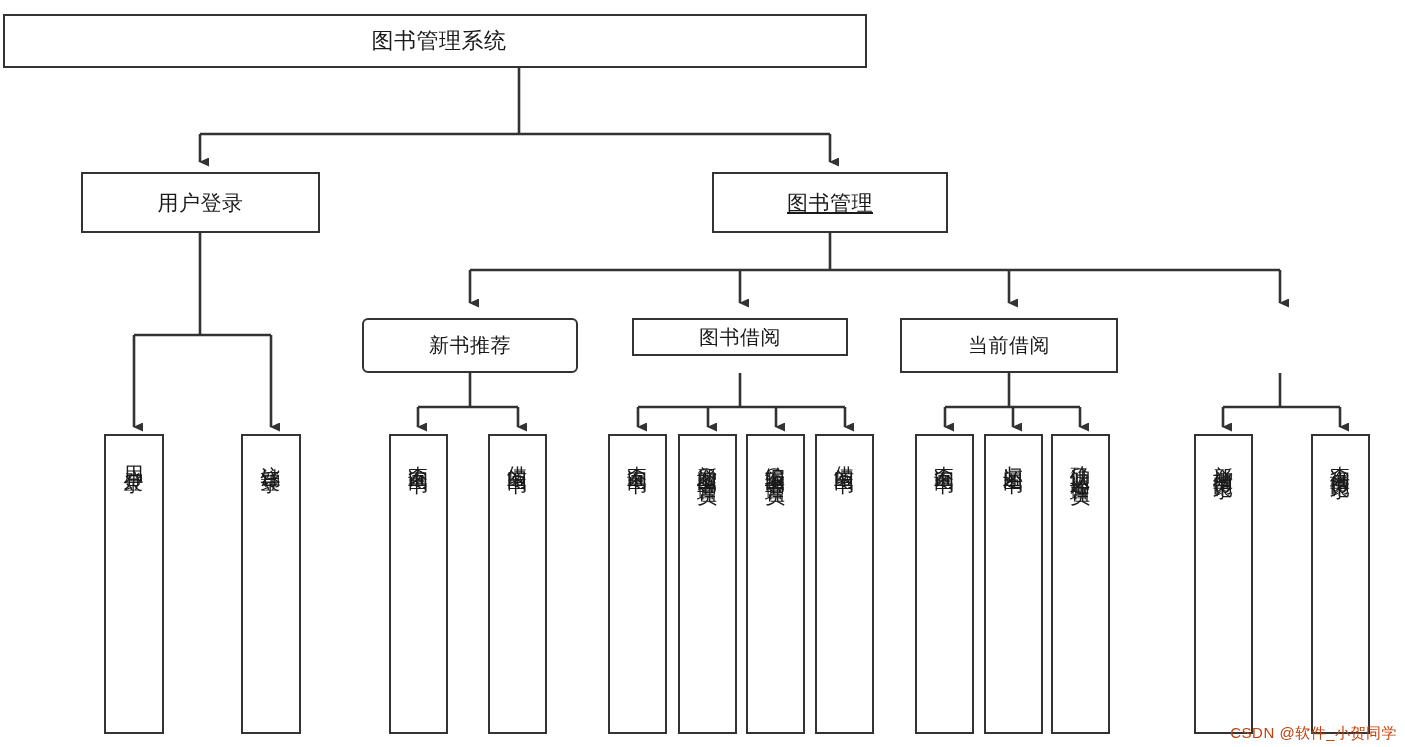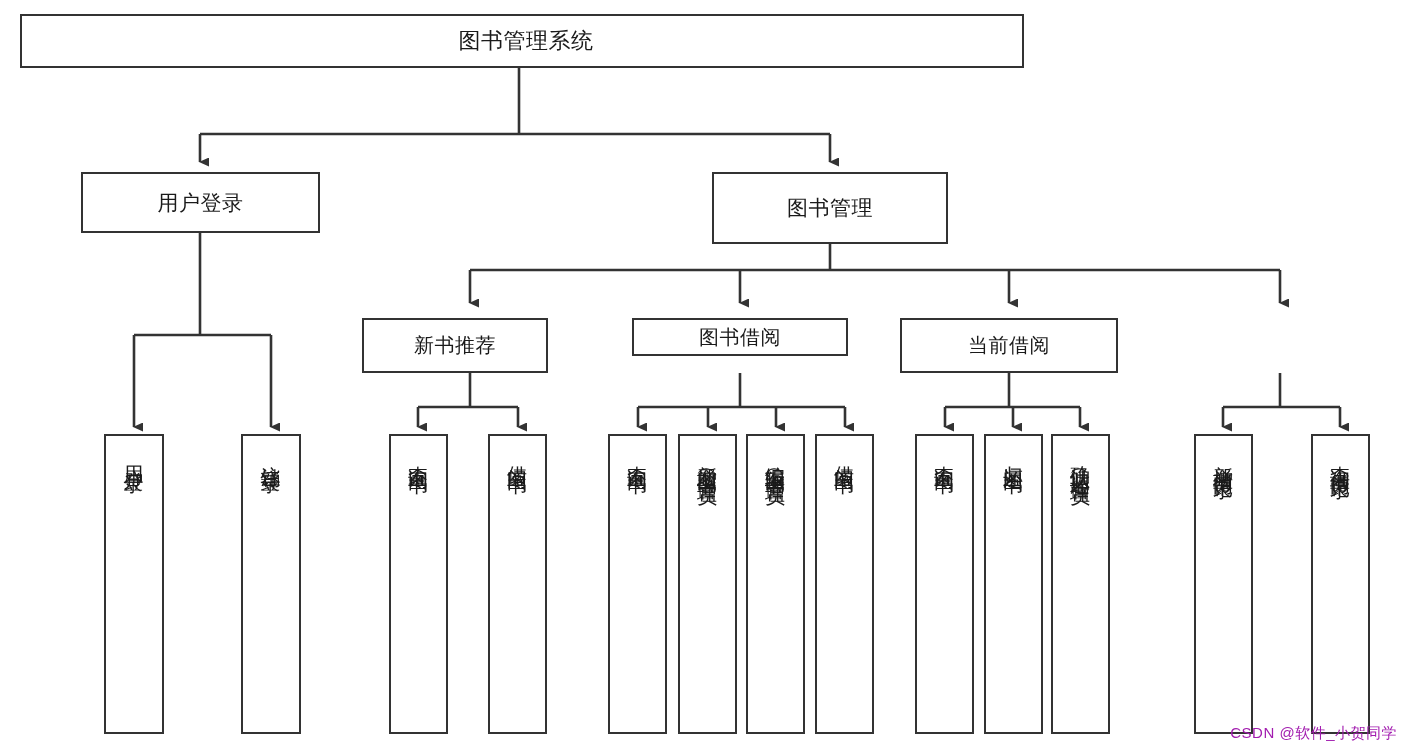--- a/index.html
+++ b/index.html
@@ -61,21 +61,21 @@
     letter-spacing: 3px;
     line-height: 1;
     white-space: nowrap;
     text-align: left;
   }
   .watermark {
     position: absolute;
     right: 8px;
     bottom: 4px;
     font-size: 15px;
-    color: #a21caf;
+    color: #c2410c;
     letter-spacing: 0.5px;
     white-space: nowrap;
     user-select: none;
   }
 </style>
 </head>
 <body>
 
 <div id="diagram-root">
 
@@ -123,32 +123,32 @@
       <path d="M1013,407 L1013,427" marker-end="url(#arrowhead)"></path>
       <path d="M1080,407 L1080,427" marker-end="url(#arrowhead)"></path>
 
       <path d="M1280,373 L1280,407"></path>
       <path d="M1223,407 L1340,407"></path>
       <path d="M1223,407 L1223,427" marker-end="url(#arrowhead)"></path>
       <path d="M1340,407 L1340,427" marker-end="url(#arrowhead)"></path>
     </g>
   </svg>
 
-  <div class="node root" style="left:20px; top:14px; width:1004px; height:54px;padding-left:8px;">
+  <div class="node root" style="left:3px; top:14px; width:864px; height:54px;padding-left:8px;">
     <span class="node-label">图书管理系统</span>
   </div>
 
   <div class="node level2" style="left:81px; top:172px; width:239px; height:61px;">
     <span class="node-label">用户登录</span>
   </div>
-  <div class="node level2" style="left:712px; top:172px; width:236px; height:72px;">
+  <div class="node level2" style="left:712px; top:172px; width:236px; height:61px;text-decoration:underline;">
     <span class="node-label">图书管理</span>
   </div>
 
-  <div class="node level3" style="left:362px; top:318px; width:186px; height:55px;">
+  <div class="node level3" style="left:362px; top:318px; width:216px; height:55px;border-radius:6px;">
     <span class="node-label">新书推荐</span>
   </div>
   <div class="node level3" style="left:632px; top:318px; width:216px; height:38px;">
     <span class="node-label">图书借阅</span>
   </div>
   <div class="node level3" style="left:900px; top:318px; width:218px; height:55px;">
     <span class="node-label">当前借阅</span>
   </div>
 
   <div class="node leaf" style="left:104px; top:434px; width:60px; height:300px;">

